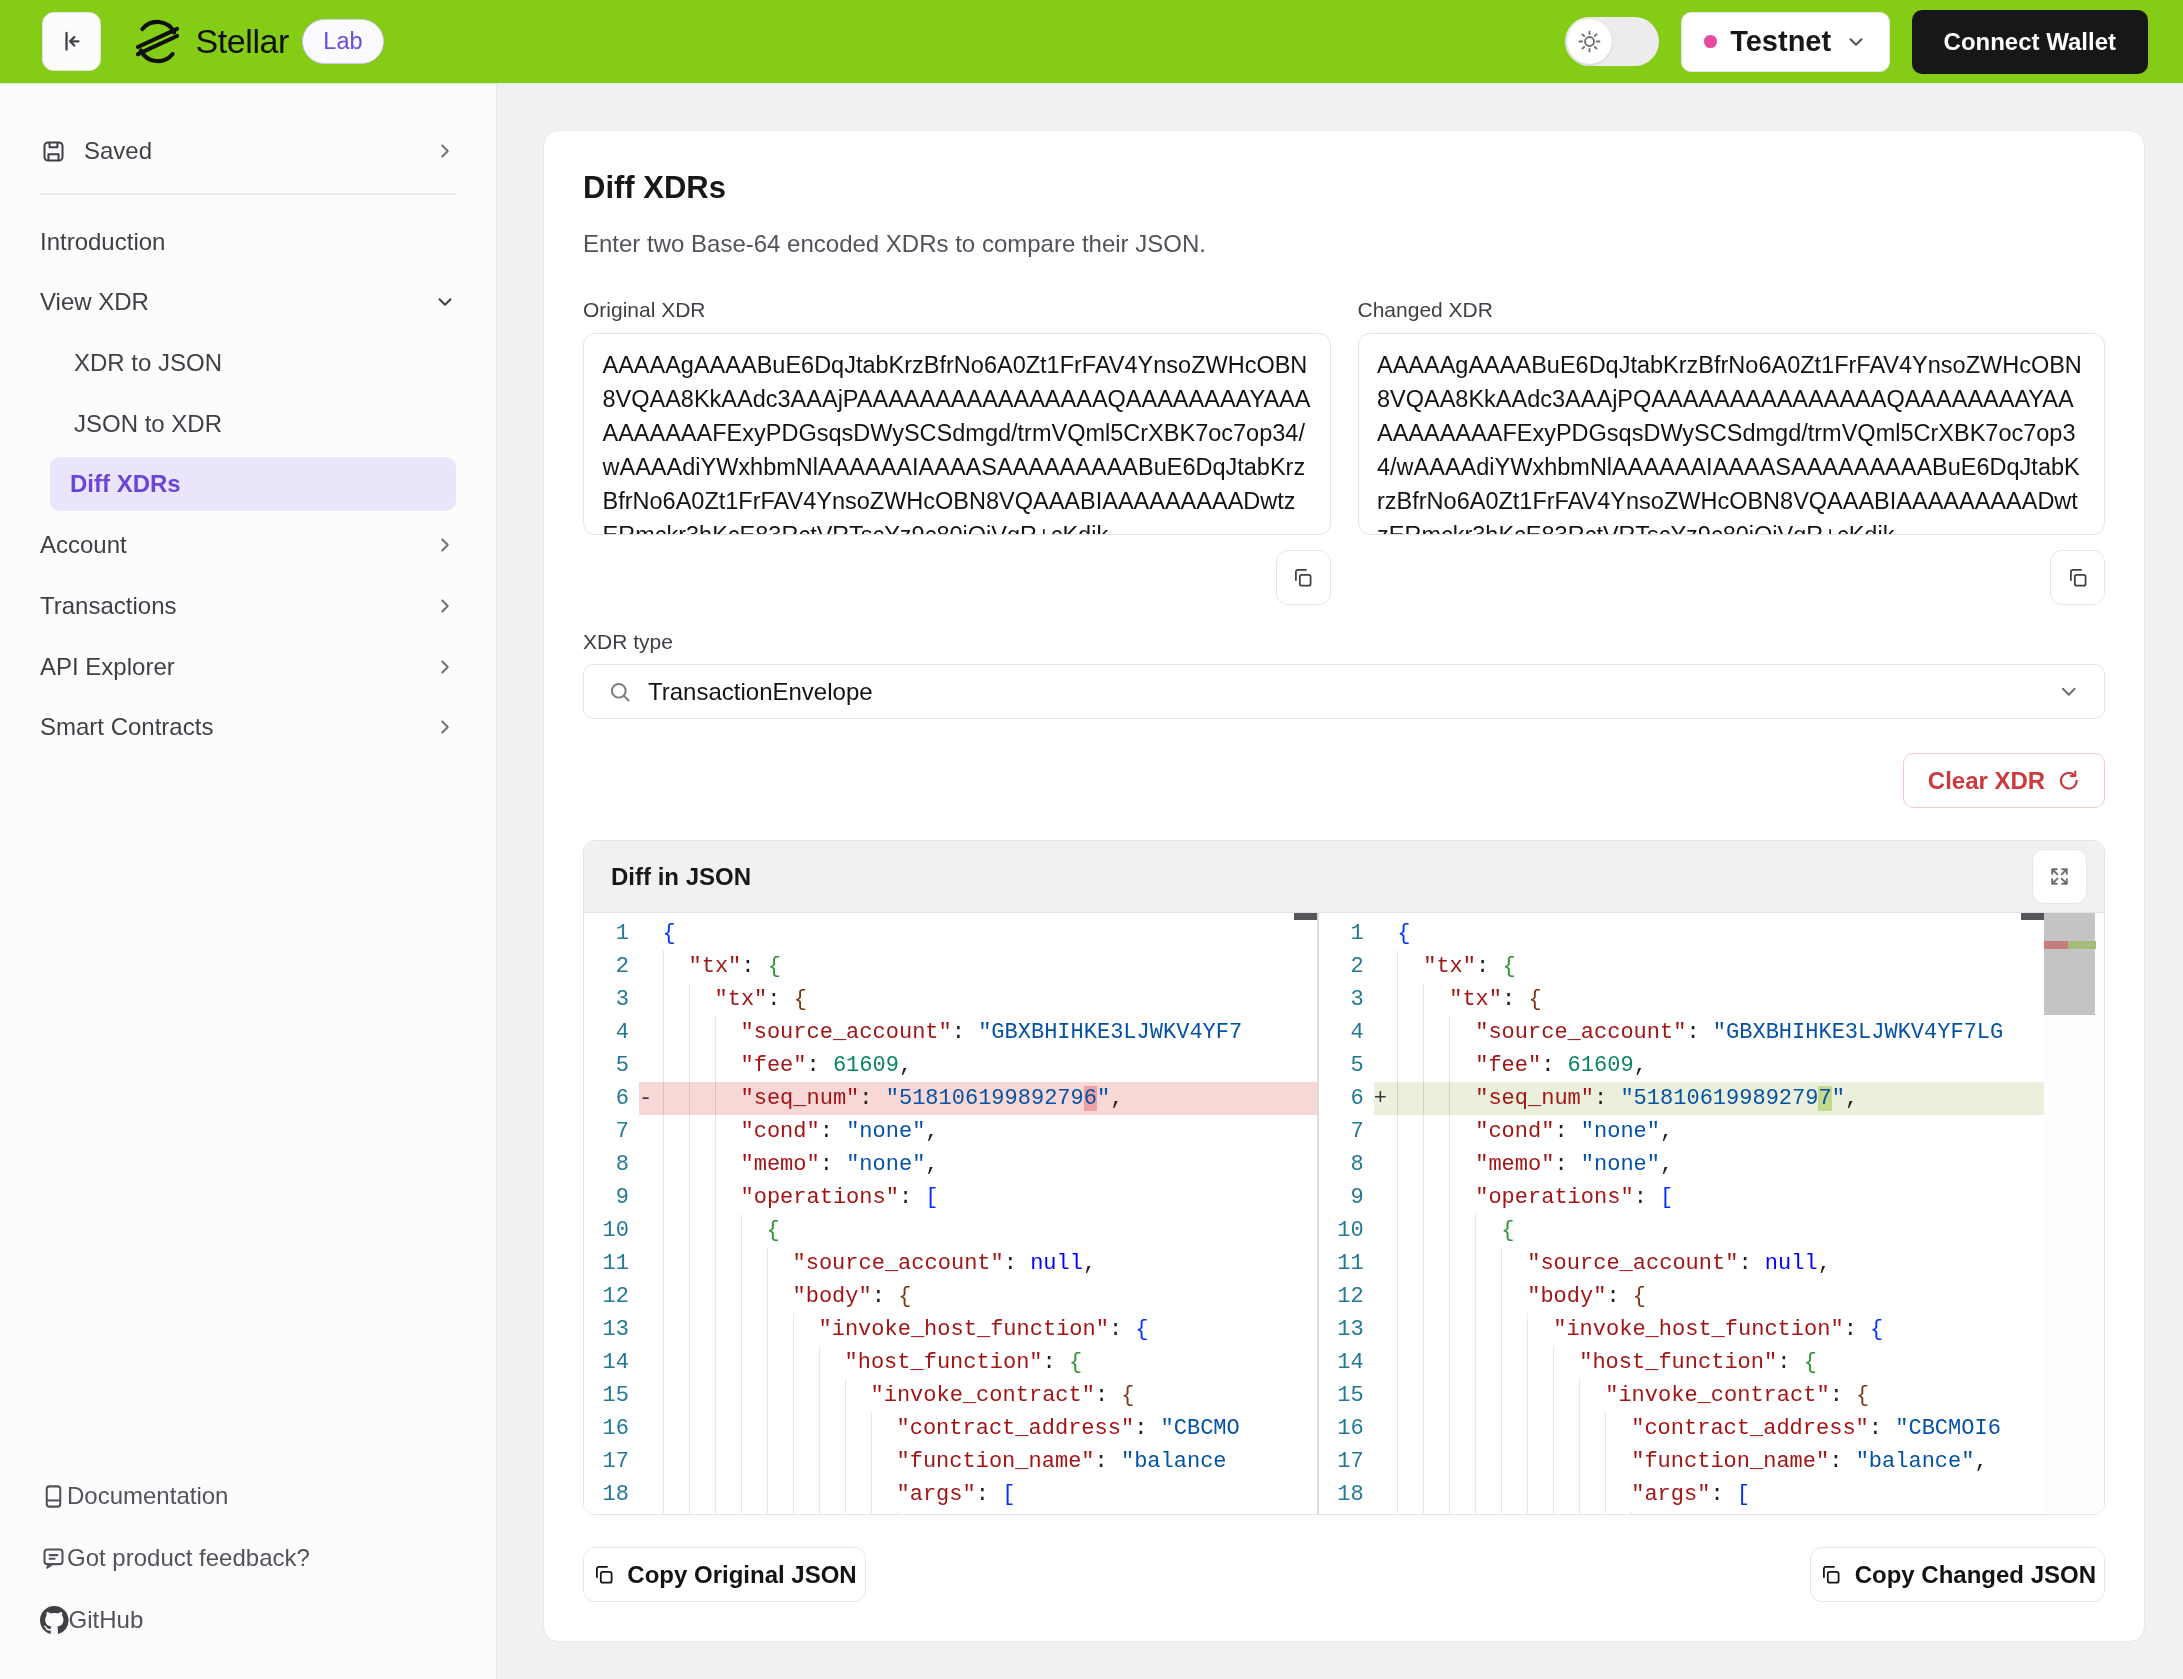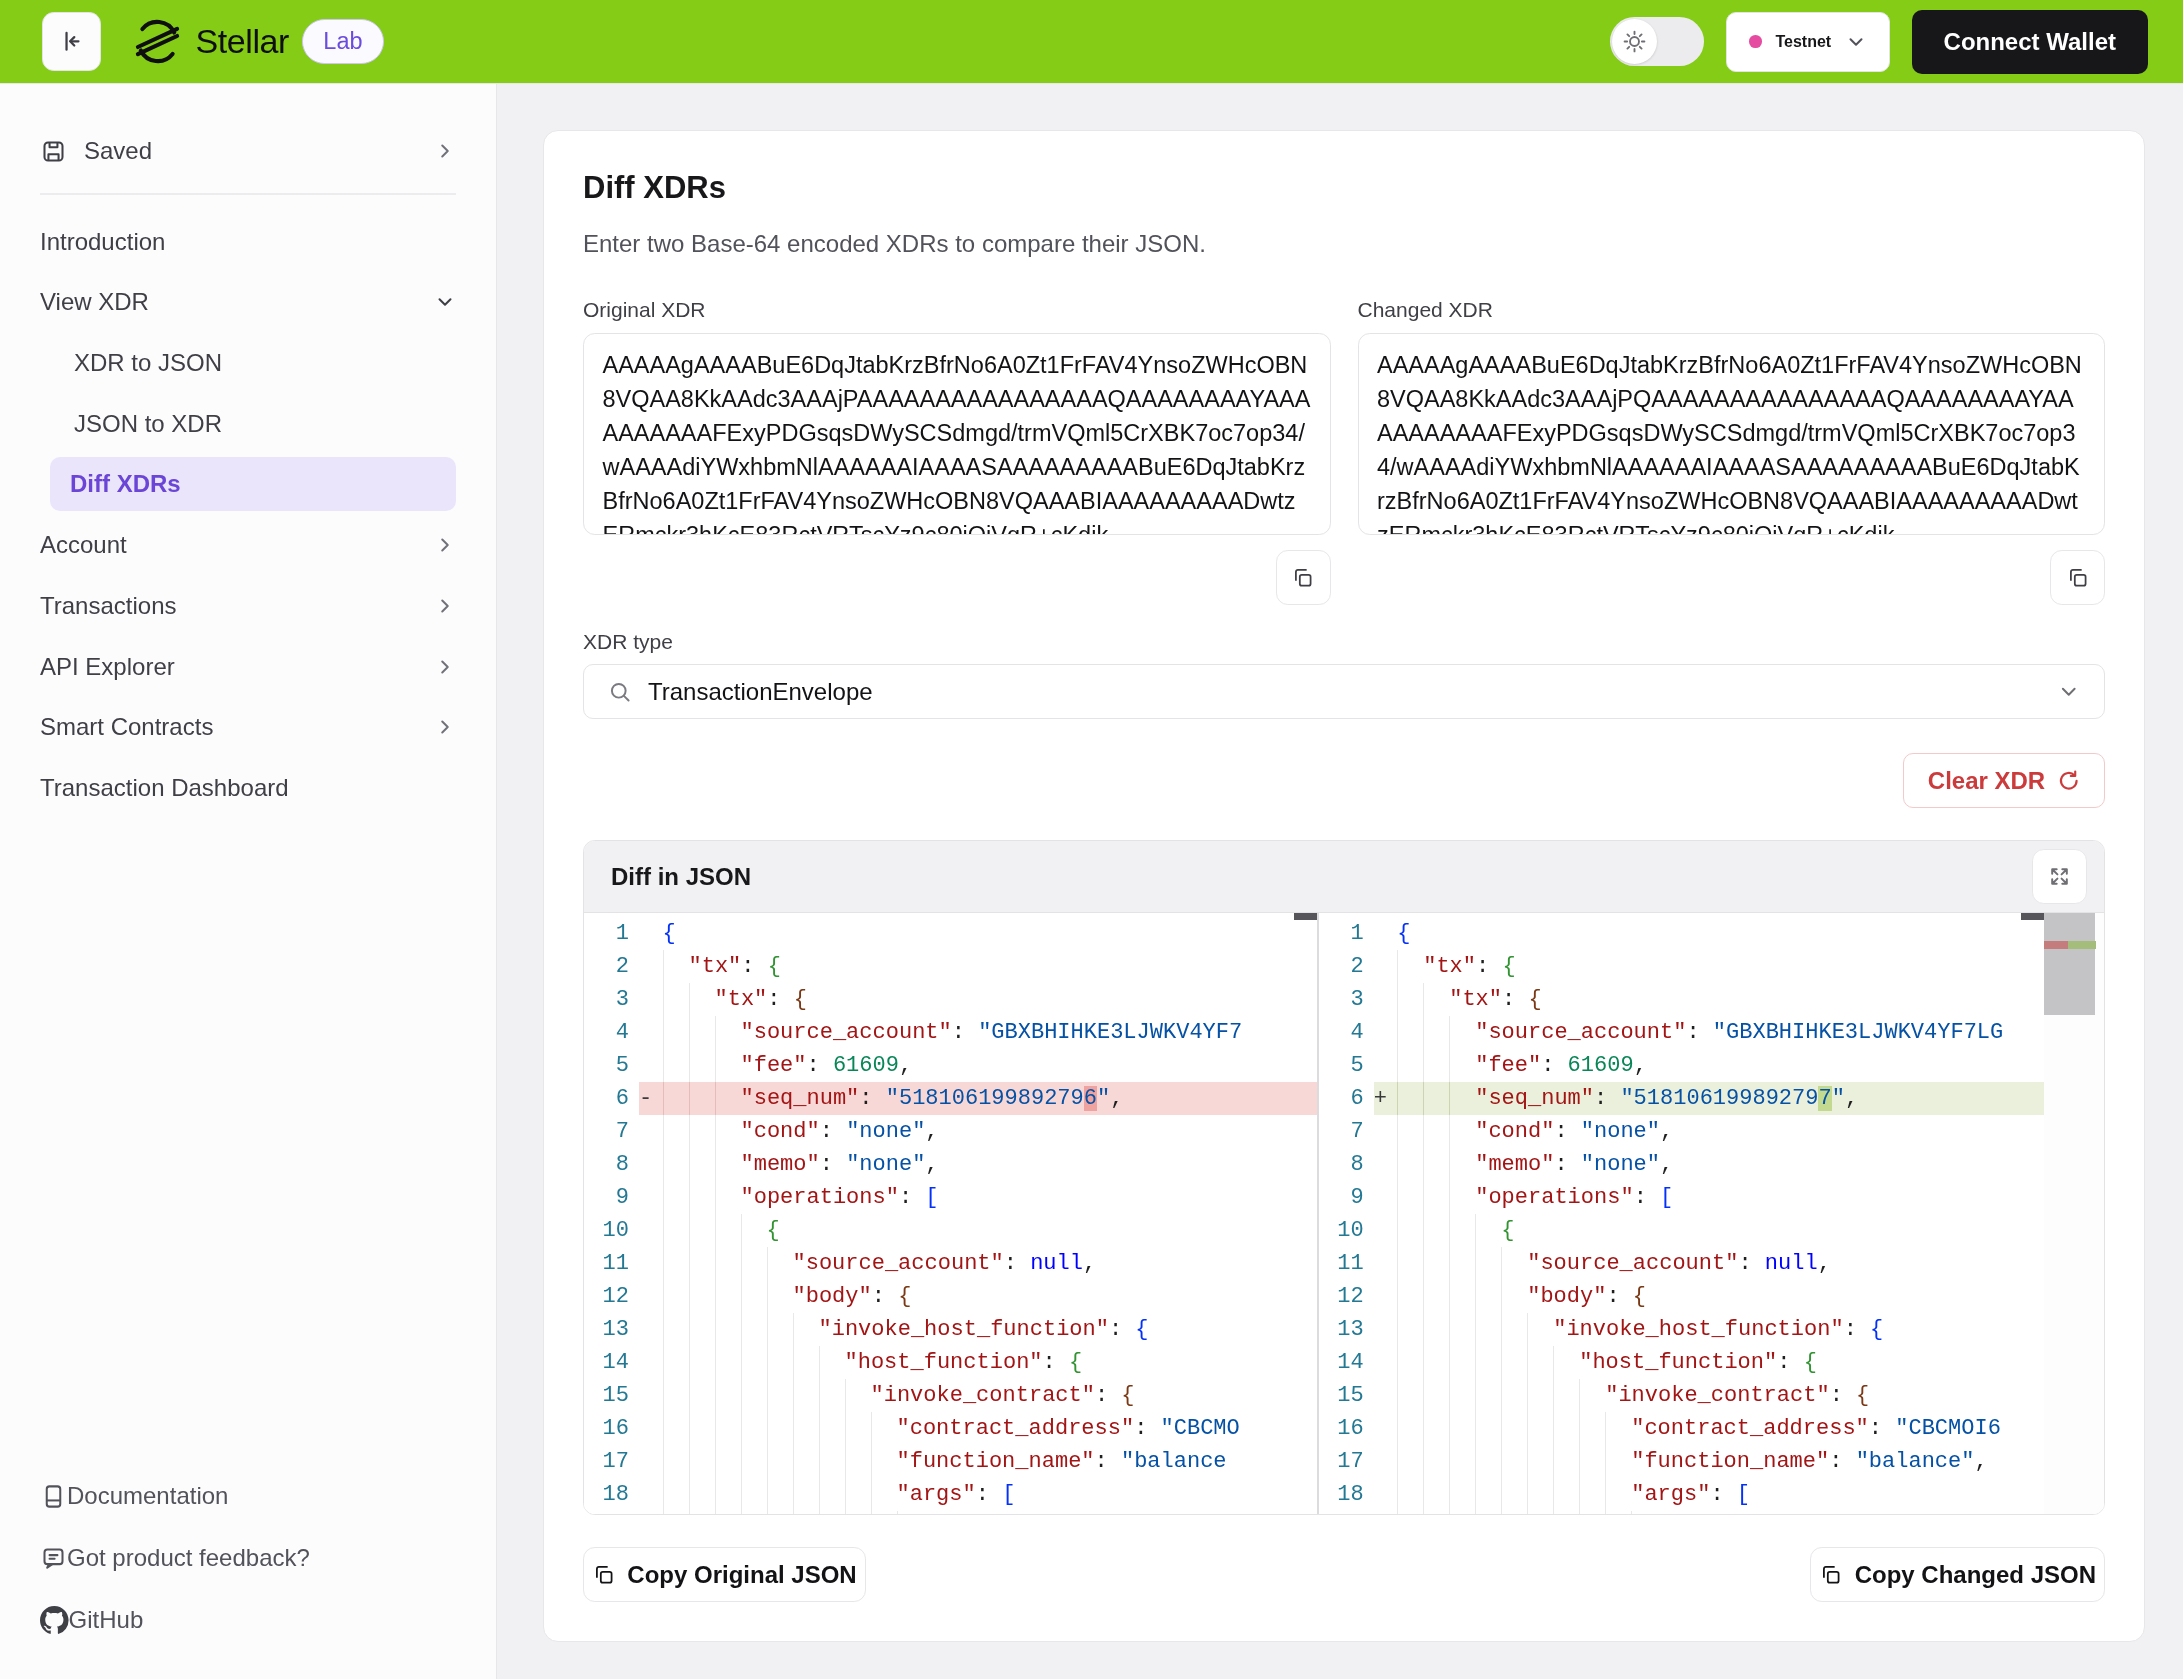--- a/index.html
+++ b/index.html
@@ -15,21 +15,21 @@
   .brand-name { font-size:34px; font-weight:500; letter-spacing:-0.4px; color:#0f0f10; }
   .lab-badge { height:45px; padding:0 20px; border:1.7px solid #cfc5f6; border-radius:23.5px; color:#6a4cde;
                background:#fbfaff; font-size:23.5px; display:flex; align-items:center; }
   .header-right { margin-left:auto; display:flex; align-items:center; gap:22px; }
   .theme-toggle { width:94px; height:49px; border-radius:25px; background:#ececef; position:relative; cursor:pointer; }
   .theme-knob { position:absolute; left:1.7px; top:1.7px; width:45px; height:45px; border-radius:50%; background:#fff;
                 box-shadow:0 0.8px 2.5px rgba(0,0,0,.15); display:flex; align-items:center; justify-content:center; }
   .network-select { height:60px; background:#fff; border:1.7px solid #e4e4e7; border-radius:10px; padding:0 22px;
                     display:flex; align-items:center; gap:13.4px; cursor:pointer; }
   .network-dot { width:12.6px; height:12.6px; border-radius:50%; }
-  .network-label { font-size:16px; font-weight:700; }
+  .network-label { font-size:29px; font-weight:700; }
   .connect-btn { height:64px; padding:0 32px; background:#17171a; color:#fff; border:none; border-radius:10px;
                  font-size:24px; font-weight:700; font-family:inherit; cursor:pointer; }
 
   
   .sidebar { position:absolute; top:84px; left:0; bottom:0; width:497px; background:#fcfcfd;
              border-right:1.7px solid #e7e7ea; padding:40px 40px 34px 40px; display:flex; flex-direction:column; }
   .side-row { display:flex; align-items:center; gap:17px; height:54px; font-size:24px; color:#3f3f46; cursor:pointer; }
   .side-row .grow { flex:1; }
   .side-divider { height:1.7px; background:#ececef; margin:15px 0 20px 0; }
   .nav-item { display:flex; align-items:center; height:54px; margin-bottom:6.7px; font-size:24px; color:#3f3f46; cursor:pointer; border-radius:10px; }
@@ -215,23 +215,20 @@
         </svg>
     </span>
   </div>
   <div class="nav-item">
     <span class="grow">Smart Contracts</span>
     <span>
       <svg width="22" height="22" viewBox="0 0 24 24" fill="none" stroke="#71717a" stroke-width="2.2" stroke-linecap="round" stroke-linejoin="round">
           <polyline points="9 6 15 12 9 18"></polyline>
         </svg>
     </span>
-  </div>
-  <div class="nav-item">
-    <span>Transaction Dashboard</span>
   </div>
 
   <div class="sidebar-bottom">
     <div class="foot-row">
       <span>
         <svg width="27" height="27" viewBox="0 0 24 24" fill="none" stroke="#52525b" stroke-width="1.8" stroke-linejoin="round">
           <rect x="6" y="3" width="12" height="18" rx="2.4"></rect>
             <path d="M6 15.5h12"></path>
         </svg>
       </span>

